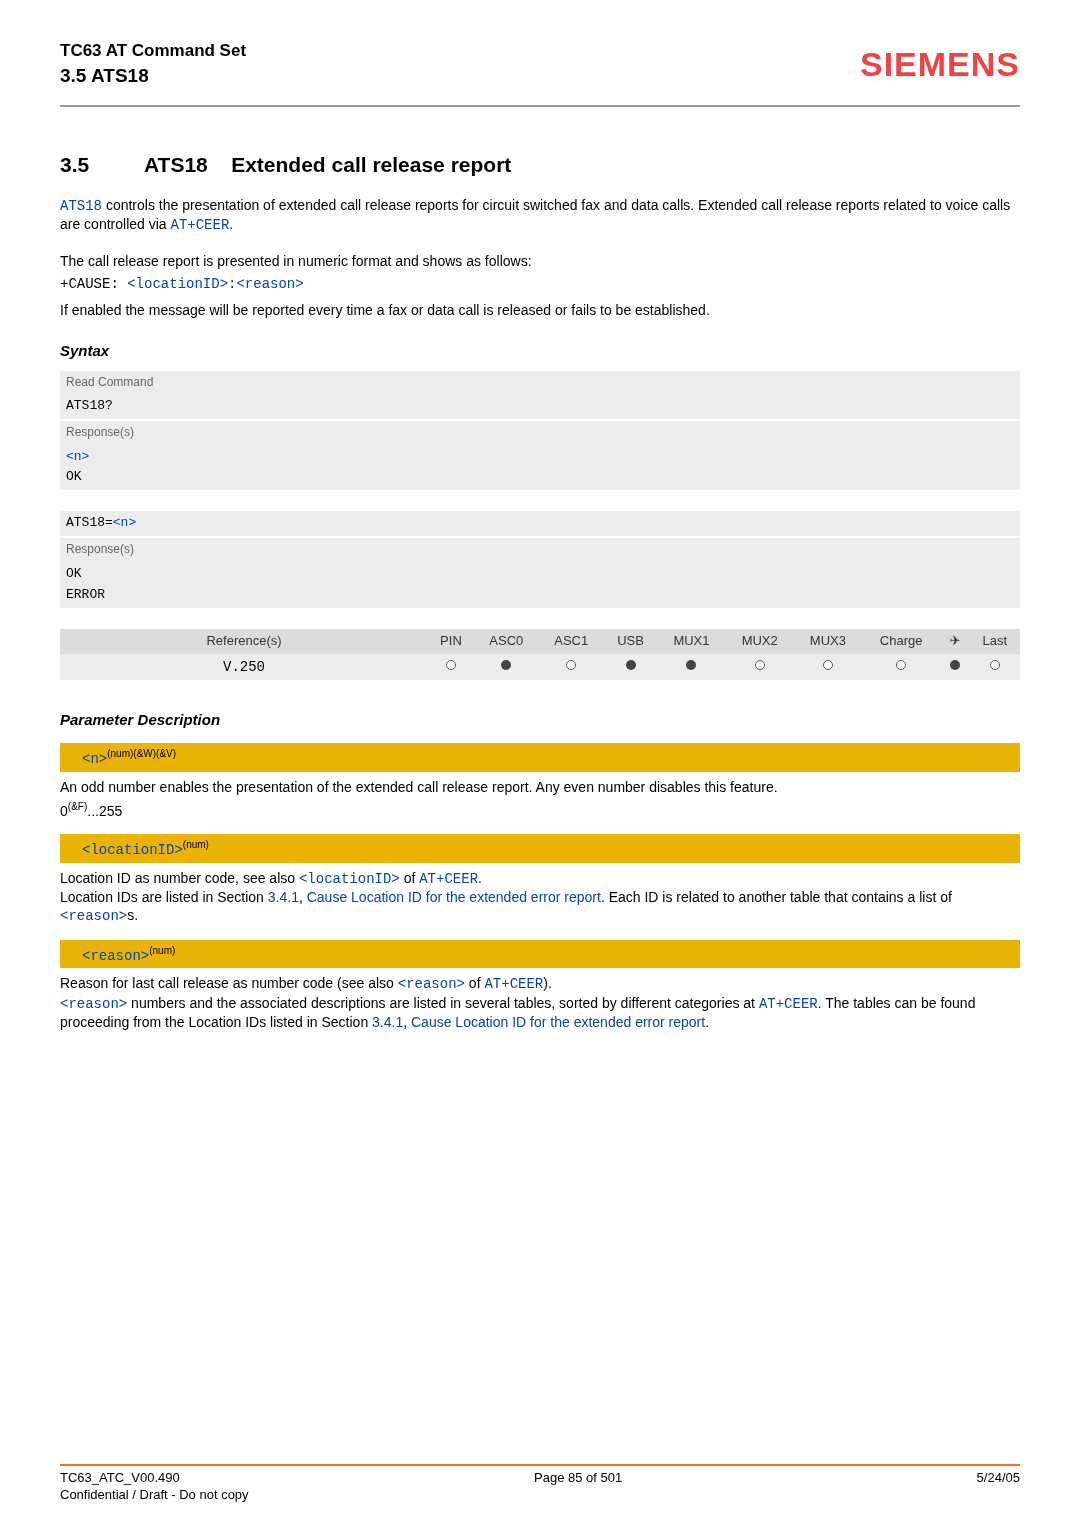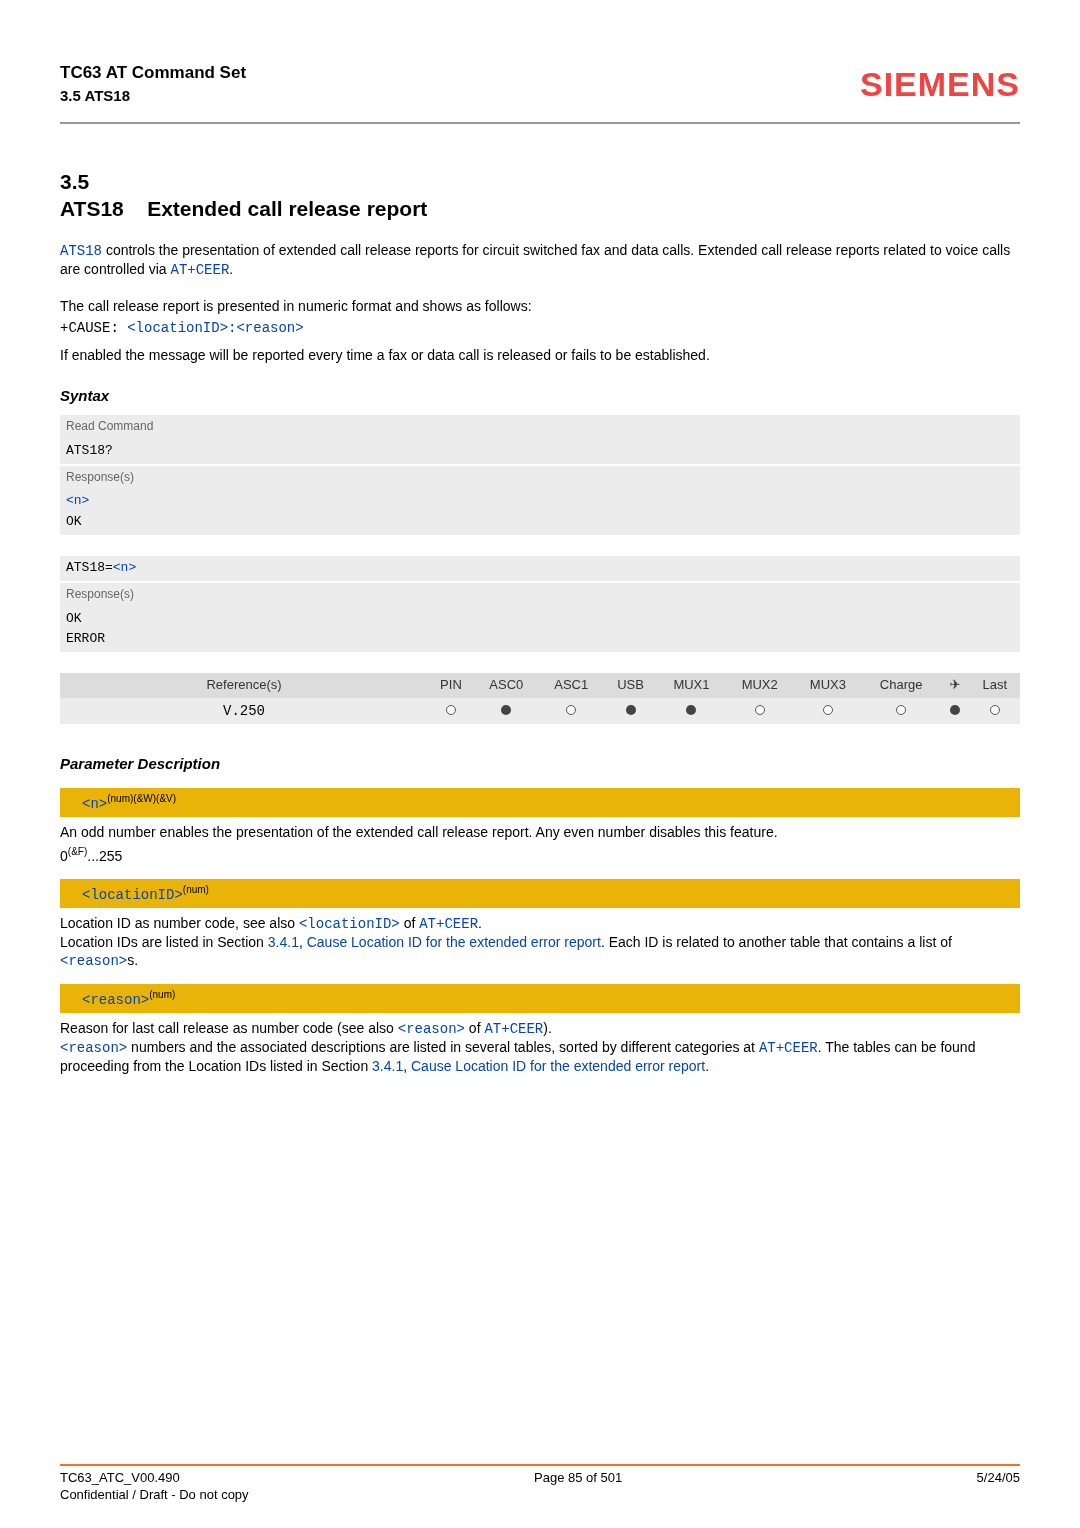--- a/index.html
+++ b/index.html
@@ -14,27 +14,26 @@
     height: 1528px;
     position: relative;
     box-sizing: border-box;
     padding: 40px 60px 30px 60px;
     line-height: 1.3;
   }
   .header-row {
     display: flex;
     justify-content: space-between;
     align-items: center;
-    margin-top: 22px;
   }
   .header-left-line1 { font-weight: bold; font-size: 17px; }
-  .header-left-line2 { font-weight: bold; font-size: 15px; margin-top: 2px; }
+  .header-left-line2 { font-weight: bold; font-size: 19px; margin-top: 2px; }
   .siemens-logo { font-family: Arial, sans-serif; font-weight: bold; font-size: 34px; letter-spacing: 1px; color: #ef4444; }
   .header-rule { border: none; border-top: 2px solid #999; margin: 16px 0 0 0; }
-  .section-title { font-weight: bold; font-size: 21px; margin-top: 44px; display: flex; flex-direction: column; }
+  .section-title { font-weight: bold; font-size: 21px; margin-top: 44px; display: flex; }
   .section-num { width: 84px; flex-shrink: 0; }
   .body-text { font-size: 14px; margin-top: 18px; }
   .mono { font-family: "Courier New", Courier, monospace; font-size: 14px; }
   .link { color: #0645AD; }
   .subhead { font-weight: bold; font-style: italic; font-size: 15px; margin-top: 22px; }
   .syntax-block { margin-top: 10px; }
   .syntax-group { background: #ececec; border-radius: 2px; margin-bottom: 21px; }
   .syntax-row { padding: 4px 6px 4px 6px; font-size: 13px; }
   .syntax-label { color: #666; font-size: 12px; }
   .ref-table { width: 100%; border-collapse: collapse; font-size: 13px; }

